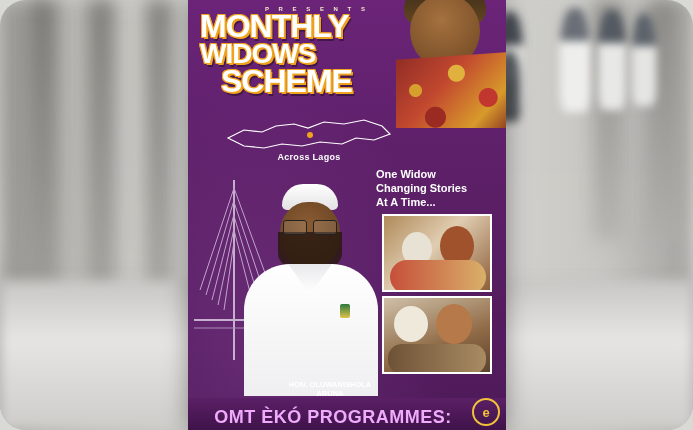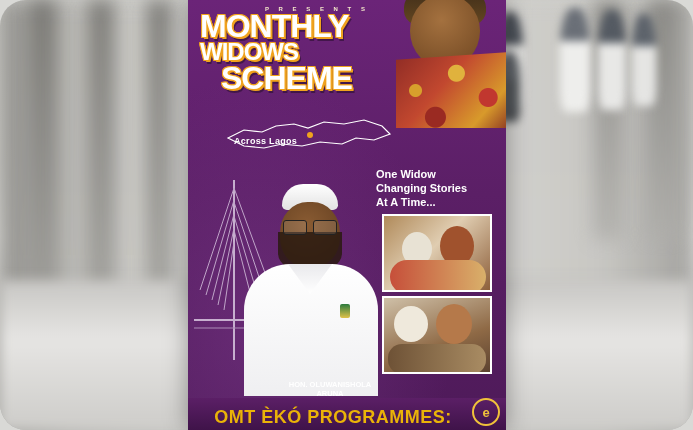--- a/index.html
+++ b/index.html
@@ -50,28 +50,28 @@
 
   
   .headline{position:absolute;left:12px;top:12px;width:230px;}
   .hl-line{font-weight:bold;color:#fff;line-height:.92;
     text-shadow:
       -1px 0 #f0a31e, 1px 0 #f0a31e, 0 -1px #f0a31e, 0 1px #f0a31e,
       -1px -1px #f0a31e, 1px -1px #f0a31e, -1px 1px #f0a31e, 2px 2px #f0a31e,
       3px 4px rgba(0,0,0,.35);
     letter-spacing:-1px;}
   .hl1{font-size:32px;}
-  .hl2{font-size:24px;}
+  .hl2{font-size:28px;}
   .hl3{font-size:32px;margin-left:21px;}
   .tagline{position:absolute;left:70px;top:100px;width:150px;text-align:center;
     color:#efe2f3;font-size:8px;letter-spacing:.4px;}
 
   
   .map{position:absolute;left:36px;top:118px;width:170px;height:32px;}
-  .across{position:absolute;left:46px;top:136px;width:150px;
+  .across{position:absolute;left:46px;top:152px;width:150px;text-align:center;
     color:#ffffff;font-size:9px;font-weight:bold;letter-spacing:.3px;}
 
   
   .woman{position:absolute;right:0;top:0;width:110px;height:128px;overflow:hidden;}
   .woman-skin{position:absolute;left:14px;top:-6px;width:70px;height:74px;border-radius:50%;
     background:radial-gradient(circle at 45% 35%,#a4713f,#6e4520);}
   .woman-hair{position:absolute;left:8px;top:-16px;width:82px;height:46px;border-radius:50% 50% 40% 40%;
     background:linear-gradient(to bottom,#3a2a18,#6a4a22);}
   .woman-cloth{position:absolute;left:-4px;top:56px;width:120px;height:80px;
     background:
@@ -117,21 +117,21 @@
   .man-pin{position:absolute;left:104px;top:124px;width:10px;height:14px;border-radius:2px;
     background:linear-gradient(to bottom,#2b7a3d,#e0c24a);}
   .man-name{position:absolute;left:24px;top:200px;width:140px;text-align:center;
     color:#fff;font-size:7.5px;font-weight:bold;line-height:1.25;}
   .man-role{color:#f0c23a;font-size:5.5px;font-weight:bold;display:block;margin-top:1px;}
 
   
   .bottom-bar{position:absolute;left:0;bottom:0;width:318px;height:32px;
     background:linear-gradient(to bottom,#5b1f66,#3f1349);}
   .bottom-title{position:absolute;left:0;bottom:2px;width:290px;text-align:center;
-    color:#eab308;font-size:18px;font-weight:bold;letter-spacing:.5px;}
+    color:#f0abfc;font-size:18px;font-weight:bold;letter-spacing:.5px;}
   .badge{position:absolute;right:6px;bottom:4px;width:24px;height:24px;border-radius:50%;
     border:2px solid #f0c23a;color:#f0c23a;font-size:13px;font-weight:bold;
     display:flex;align-items:center;justify-content:center;}
 </style>
 </head>
 <body>
 
 <div class="stage">
 
   <div class="bg">

